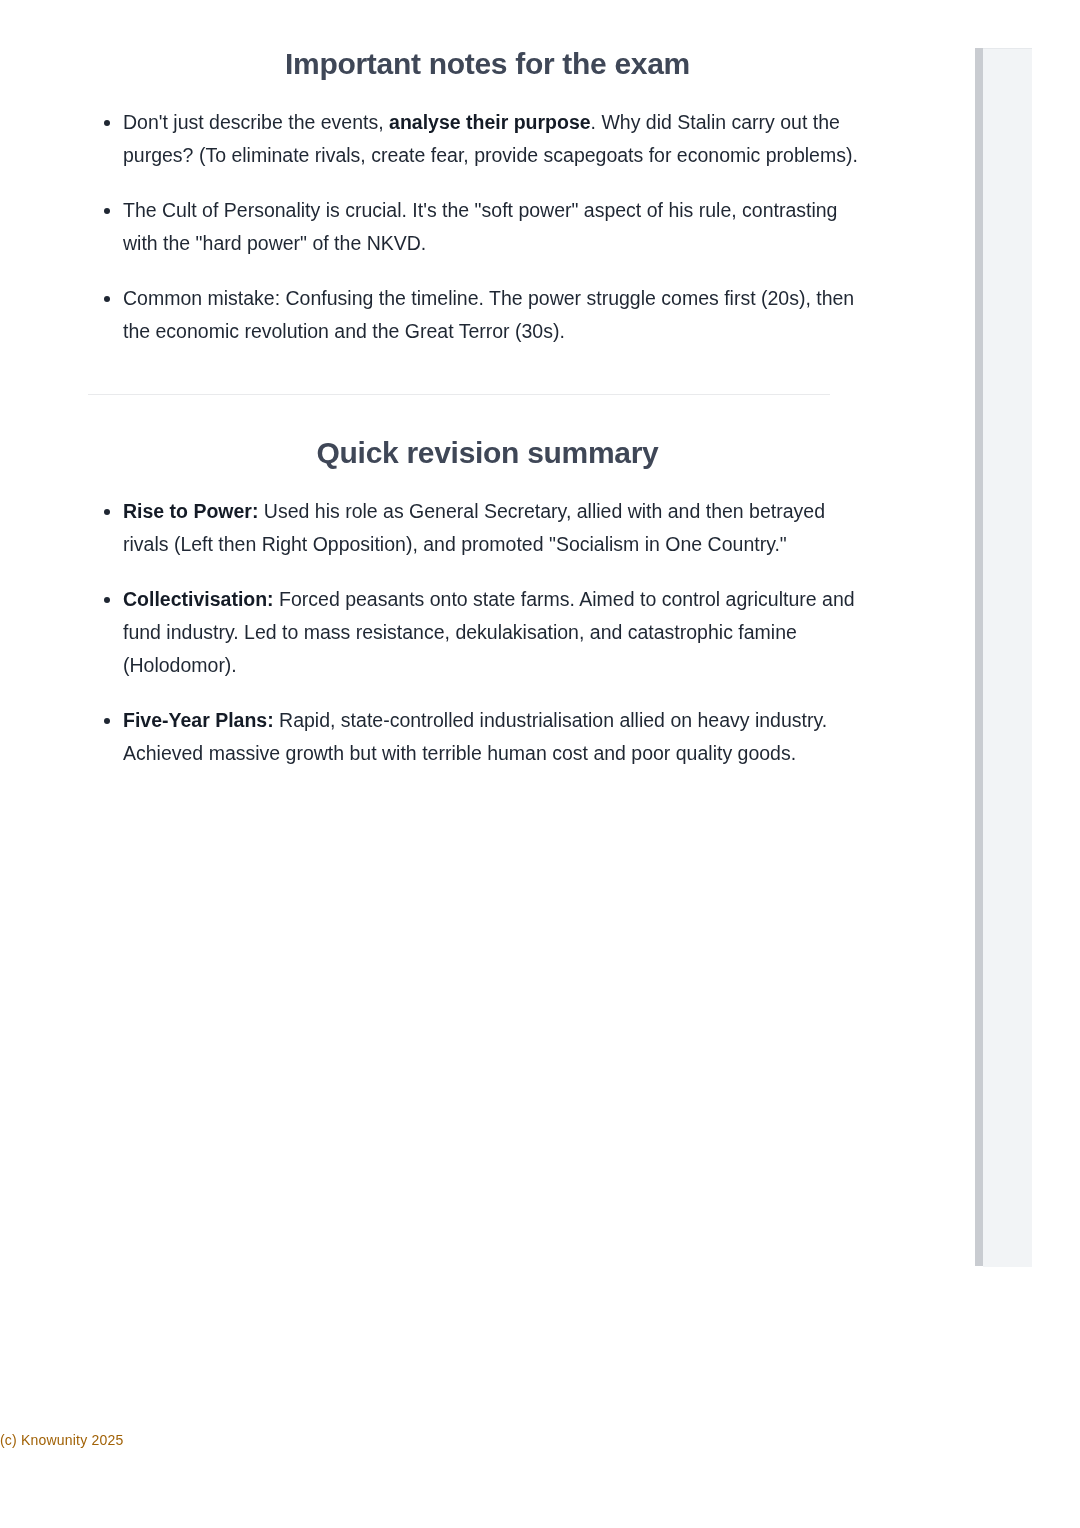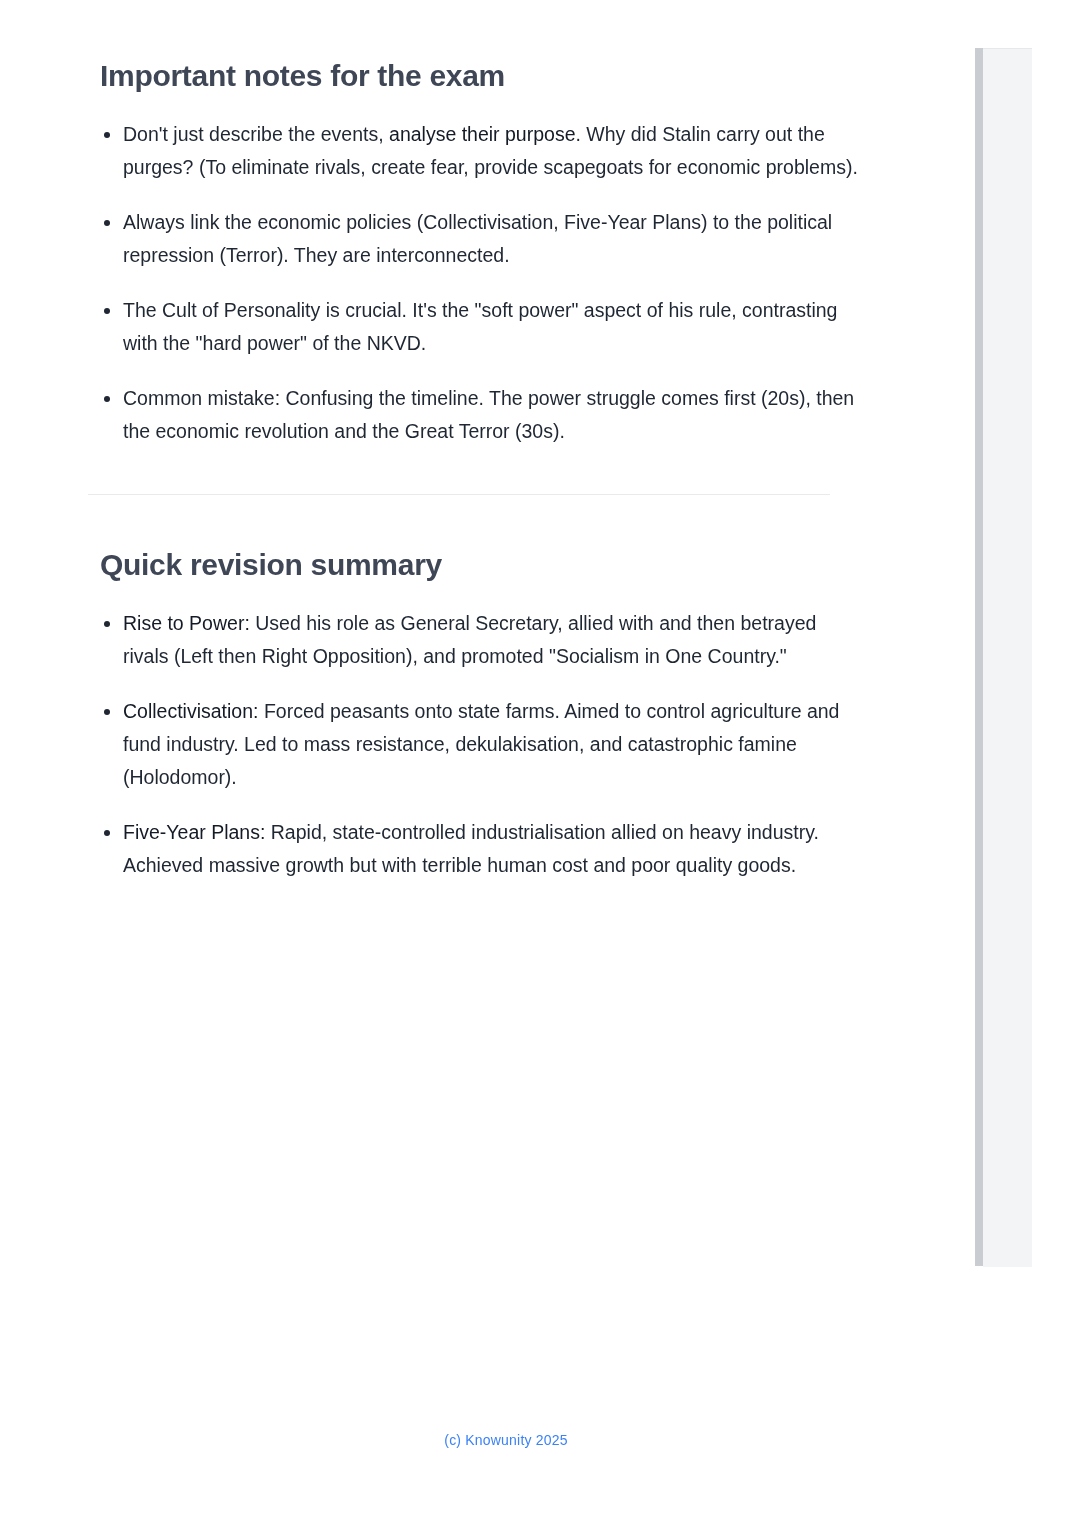--- a/index.html
+++ b/index.html
@@ -47,26 +47,27 @@
     position: absolute;
     top: 0;
     left: 0;
     width: 975px;
     height: 1528px;
     box-sizing: border-box;
     padding: 44px 88px 0 88px;
   }
 
   h2.section-title {
-    margin: 12px;
+    margin: 0;
     font-size: 30px;
     line-height: 40px;
     font-weight: 700;
     color: #3f4757;
     letter-spacing: -0.3px;
+    text-align: center;
   }
 
   ul.bullets {
     list-style: none;
     margin: 0;
     padding: 0;
   }
   ul.bullets > li {
     position: relative;
     padding-left: 35px;
@@ -81,21 +82,21 @@
     position: absolute;
     left: 16px;
     top: 14px;
     width: 6px;
     height: 6px;
     border-radius: 50%;
     background: #1f2733;
   }
   ul.bullets > li b,
   ul.bullets > li strong {
-    font-weight: 400;
+    font-weight: 700;
     color: #141b26;
     text-align: right;
   }
 
   .section-notes ul.bullets {
     margin-top: 10px;
   }
   .section-summary ul.bullets {
     margin-top: 0;
   }
@@ -109,36 +110,35 @@
 
   .summary-head-space {
     height: 38px;
   }
 
   .footer {
     position: absolute;
     left: 0;
     top: 1432px;
     width: 1012px;
-    text-align: center;
+    text-align: left;
     font-size: 14px;
-    color: #3b82f6;
+    color: #a16207;
     letter-spacing: 0.2px;
   }
 </style>
 </head>
 <body>
 
 <div class="doc">
 
   <div class="section section-notes">
     <h2 class="section-title">Important notes for the exam</h2>
     <ul class="bullets">
         <li><span>Don't just describe the events, </span><strong>analyse their purpose</strong><span>. Why did Stalin carry out the purges? (To eliminate rivals, create fear, provide scapegoats for economic problems).</span></li>
-        <li><span>Always link the economic policies (Collectivisation, Five-Year Plans) to the political repression (Terror). They are interconnected.</span></li>
         <li><span>The Cult of Personality is crucial. It's the "soft power" aspect of his rule, contrasting with the "hard power" of the NKVD.</span></li>
         <li><span>Common mistake: Confusing the timeline. The power struggle comes first (20s), then the economic revolution and the Great Terror (30s).</span></li>
       </ul>
   </div>
 
   <hr class="divider">
 
   <div class="section section-summary">
     <div class="summary-head-space"></div>
     <h2 class="section-title">Quick revision summary</h2>

